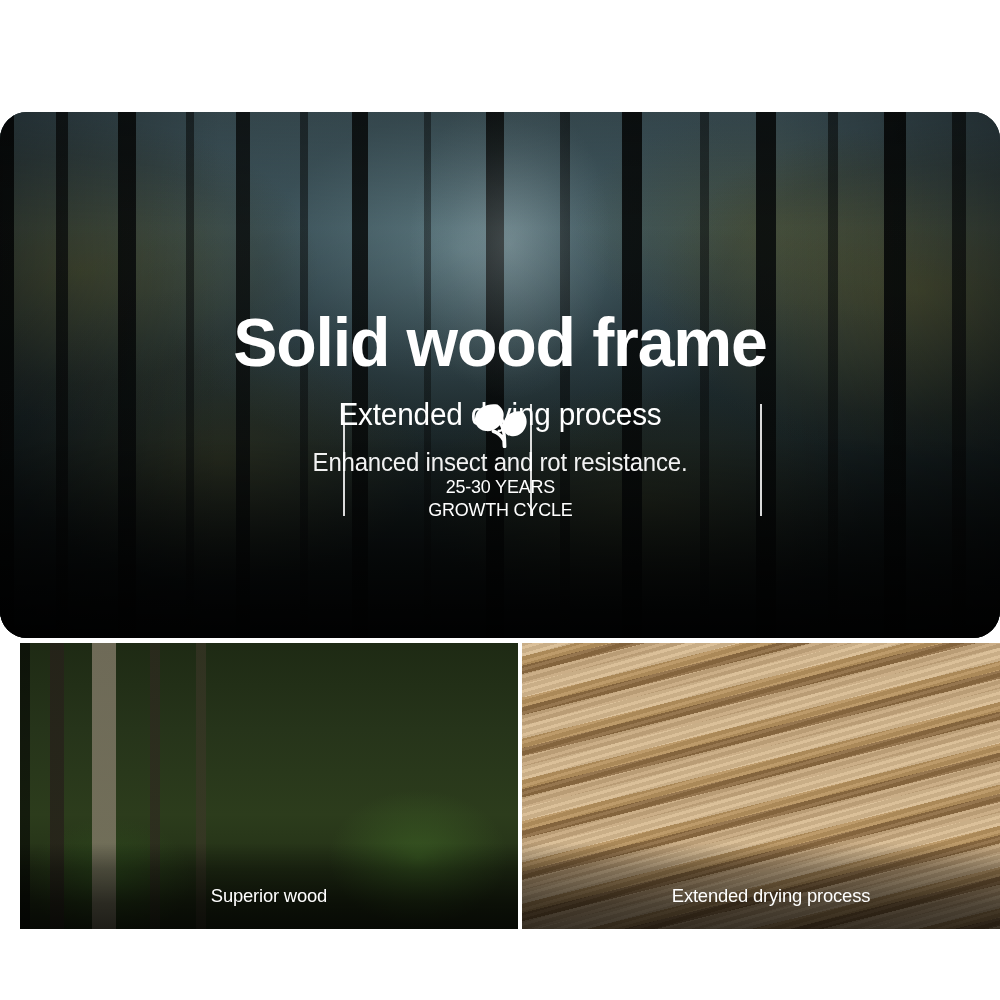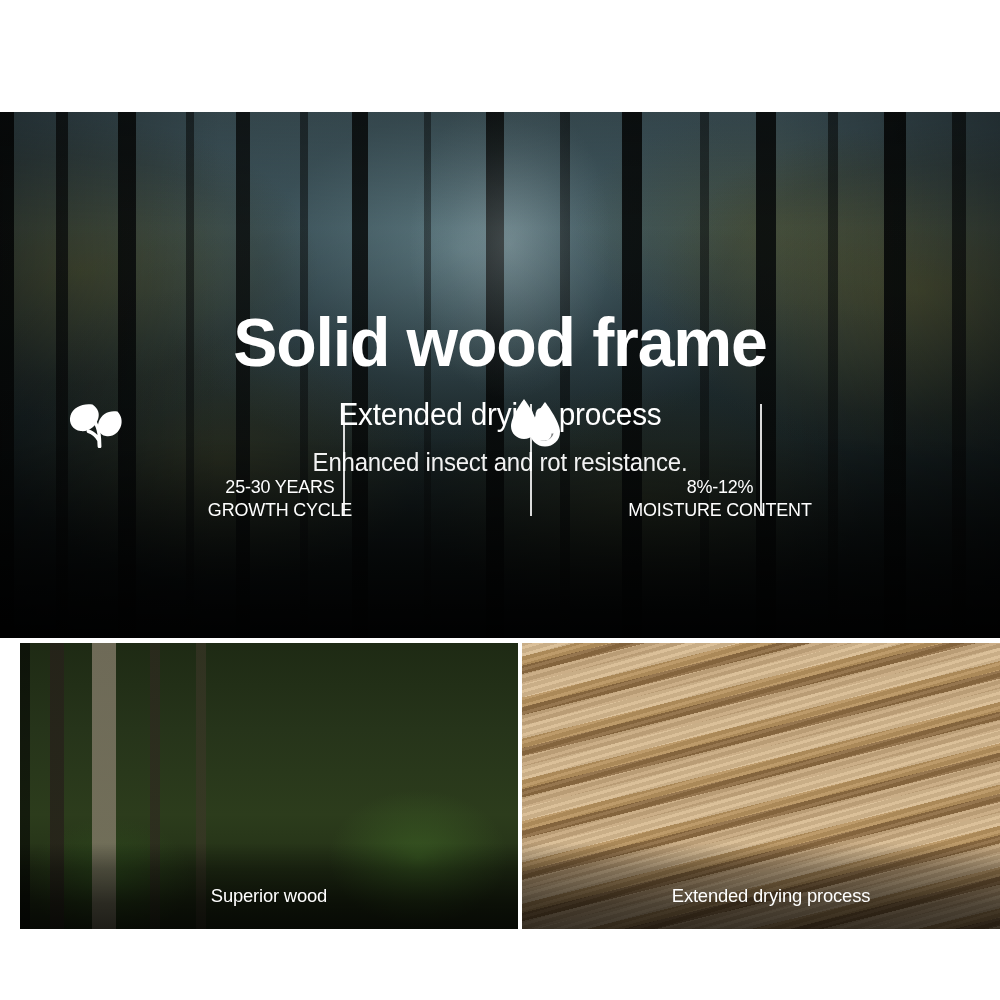--- a/index.html
+++ b/index.html
@@ -11,20 +11,21 @@
     position: relative;
   }
 
   
   .hero {
     position: absolute;
     left: 0; top: 112px;
     width: 1000px; height: 526px;
     overflow: hidden;
     background: #0d1416;
+    border-radius: 27px;
   }
   
   .hero-mist {
     position: absolute; inset: 0;
     background:
       radial-gradient(ellipse 420px 300px at 46% 26%, rgba(125,160,168,0.55) 0%, rgba(80,110,120,0.25) 45%, rgba(0,0,0,0) 75%),
       linear-gradient(180deg, #49626a 0%, #3c5259 18%, #2d3f45 38%, #1d2a2c 60%, #121a1b 80%, #0a0e0f 100%);
   }
   .hero-foliage {
     position: absolute; inset: 0;
@@ -108,20 +109,21 @@
   .features {
     position: absolute;
     left: 60px; top: 282px;
     width: 880px; height: 150px;
     display: flex;
     align-items: flex-start;
   }
   .feature {
     flex: 1 1 0;
     display: flex; flex-direction: column;
+    align-items: center;
     position: relative;
   }
   .feature-icon {
     height: 58px; width: 70px;
     display: flex; align-items: center; justify-content: center;
     margin-bottom: 24px;
   }
   .feature-label {
     text-align: center;
     color: #ffffff;
@@ -244,33 +246,20 @@
             <path d="M27.2 22.1c-0.9 0.5-1.2 1.7-0.7 2.6 2 3.5 3.2 7 3.8 10.9l0.2 1.4c-2.4-2.6-5.1-4.4-8.4-5.5-1-0.3-2.1 0.2-2.4 1.2-0.3 1 0.2 2.1 1.2 2.4 4.1 1.4 7.1 3.9 9.4 7.8l0.3 5.6c0.05 1.05 0.92 1.87 1.97 1.85 1.05-0.03 1.88-0.9 1.86-1.95l-0.3-7.6c-0.2-6.3-1.6-12-4.3-17-0.5-0.9-1.7-1.2-2.6-0.7z"></path>
           </svg>
         </div>
         <div class="feature-label">
           <span>25-30 YEARS</span><br>
           <span>GROWTH CYCLE</span>
         </div>
       </div>
 
 
-      <div class="feature">
-        <div class="feature-icon">
-          <svg width="58" height="52" viewBox="0 0 58 52" fill="#ffffff">
-            <path d="M18 2C18 2 5 19 5 29c0 7.5 5.8 13 13 13s13-5.5 13-13C31 19 18 2 18 2z"></path>
-            <path d="M39 5C39 5 24 24 24 35c0 8.3 6.7 14.5 15 14.5S54 43.3 54 35C54 24 39 5 39 5z"></path>
-            <path d="M45.5 36.5c0 4.2-3.4 7.6-7.6 7.6-1.4 0-2.8-0.4-3.9-1.1 1.3 0.5 2.7 0.8 4.2 0.8 4.9 0 8.9-3.6 9.4-8.2 0 0.3 0 0.6 0 0.9z" fill="#12181a" opacity="0.55"></path>
-          </svg>
-        </div>
-        <div class="feature-label">
-          <span>8%-12%</span><br>
-          <span>MOISTURE CONTENT</span>
-        </div>
-      </div>
 
 
       <div class="divider d1"></div>
       <div class="divider d2"></div>
       <div class="divider d3"></div>
     </div>
   </div>
 </section>
 
 <section class="gallery">

